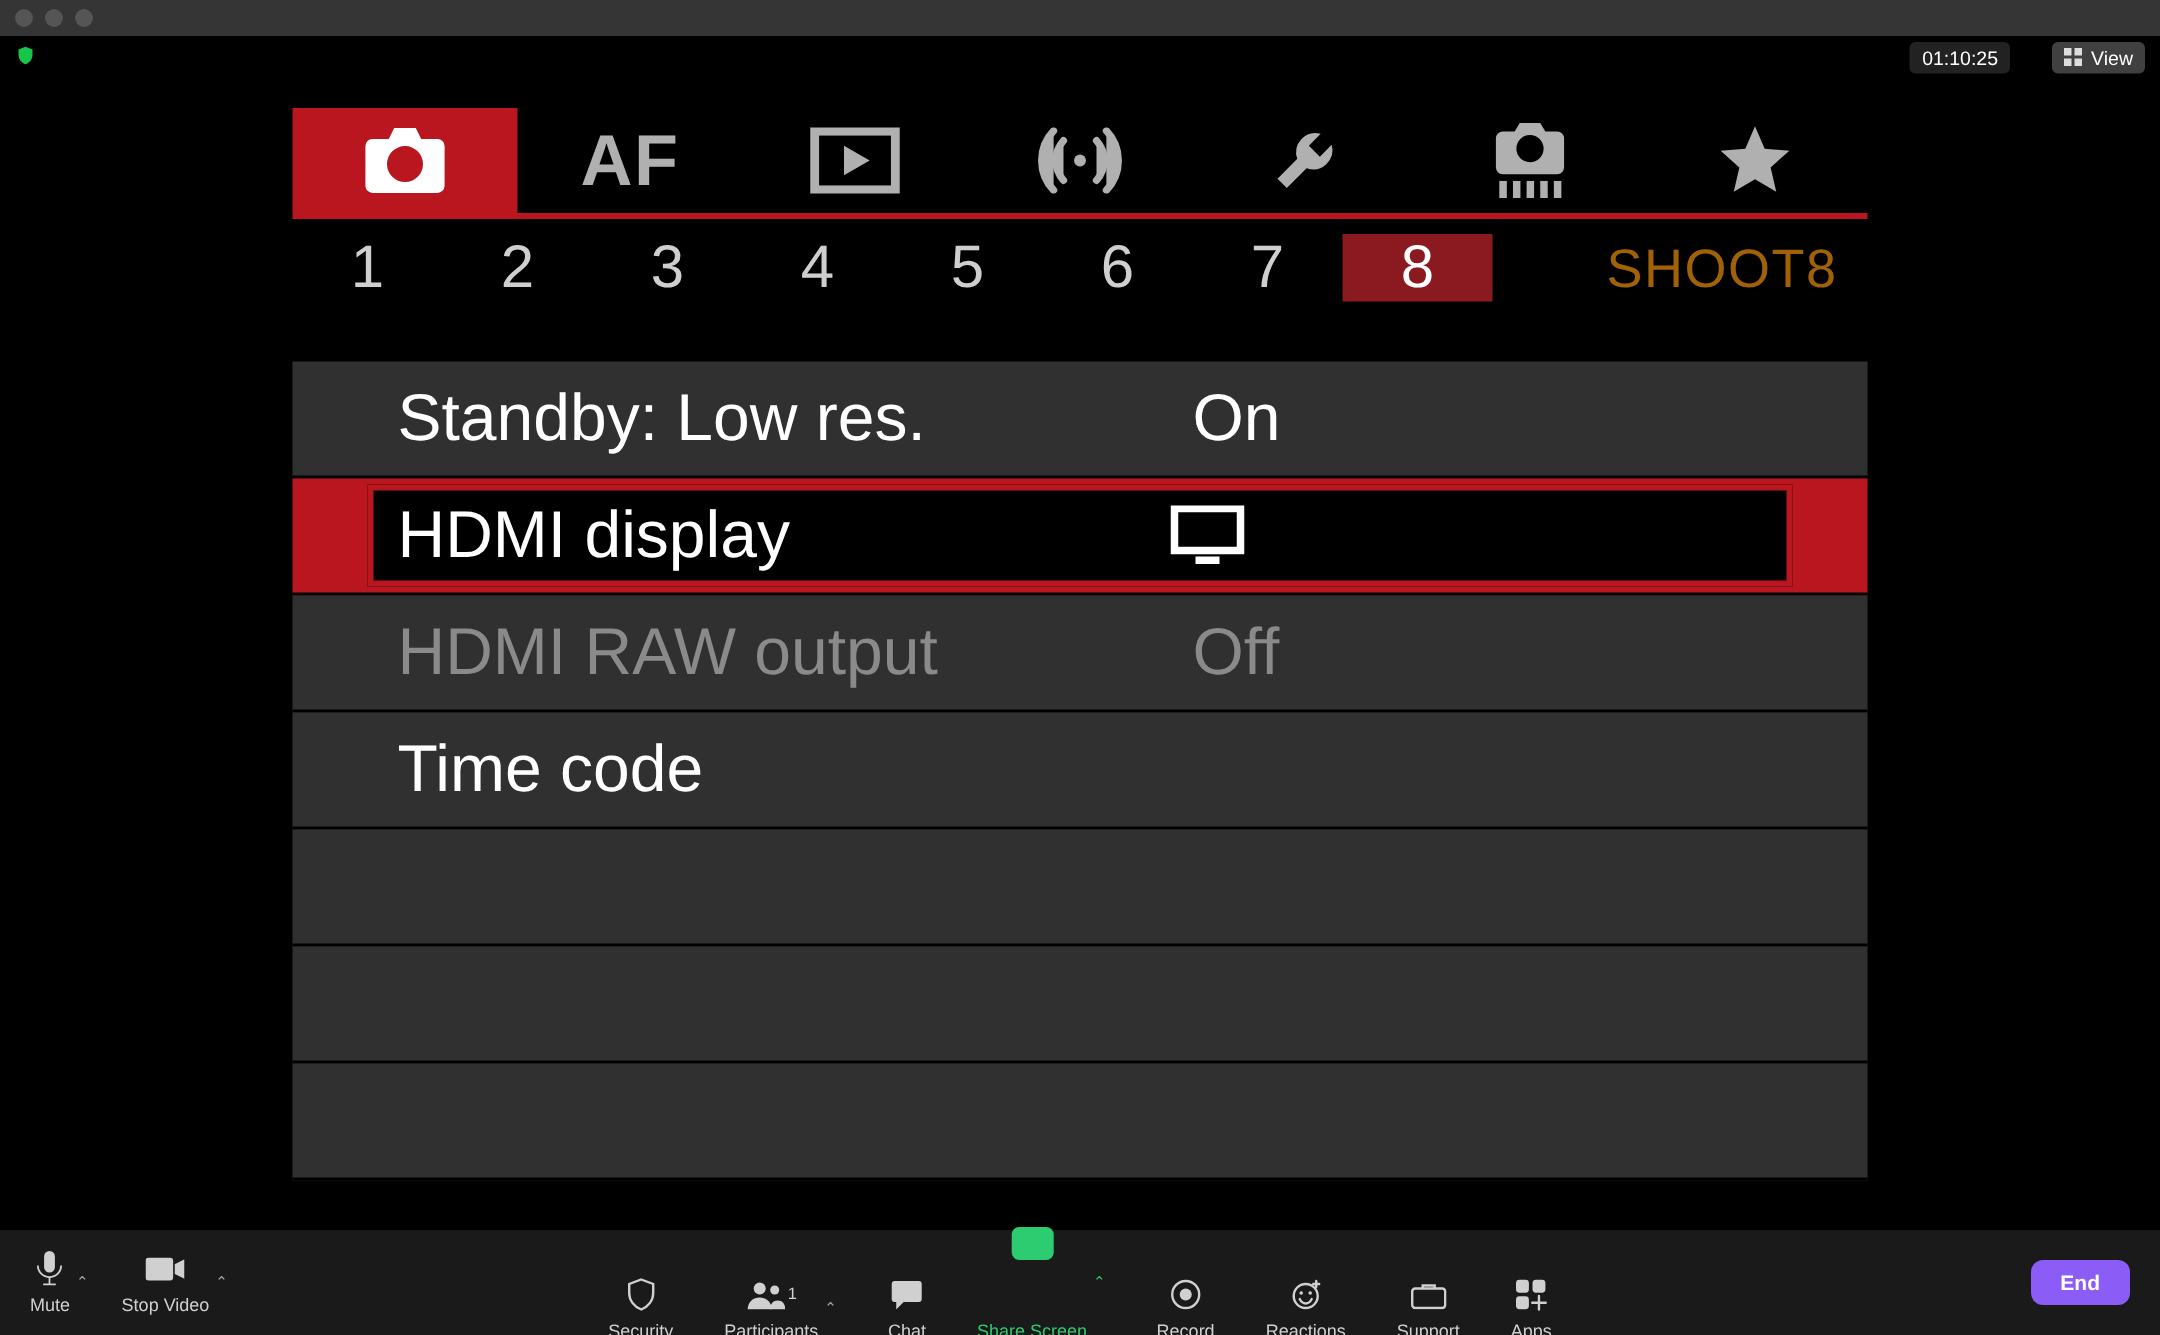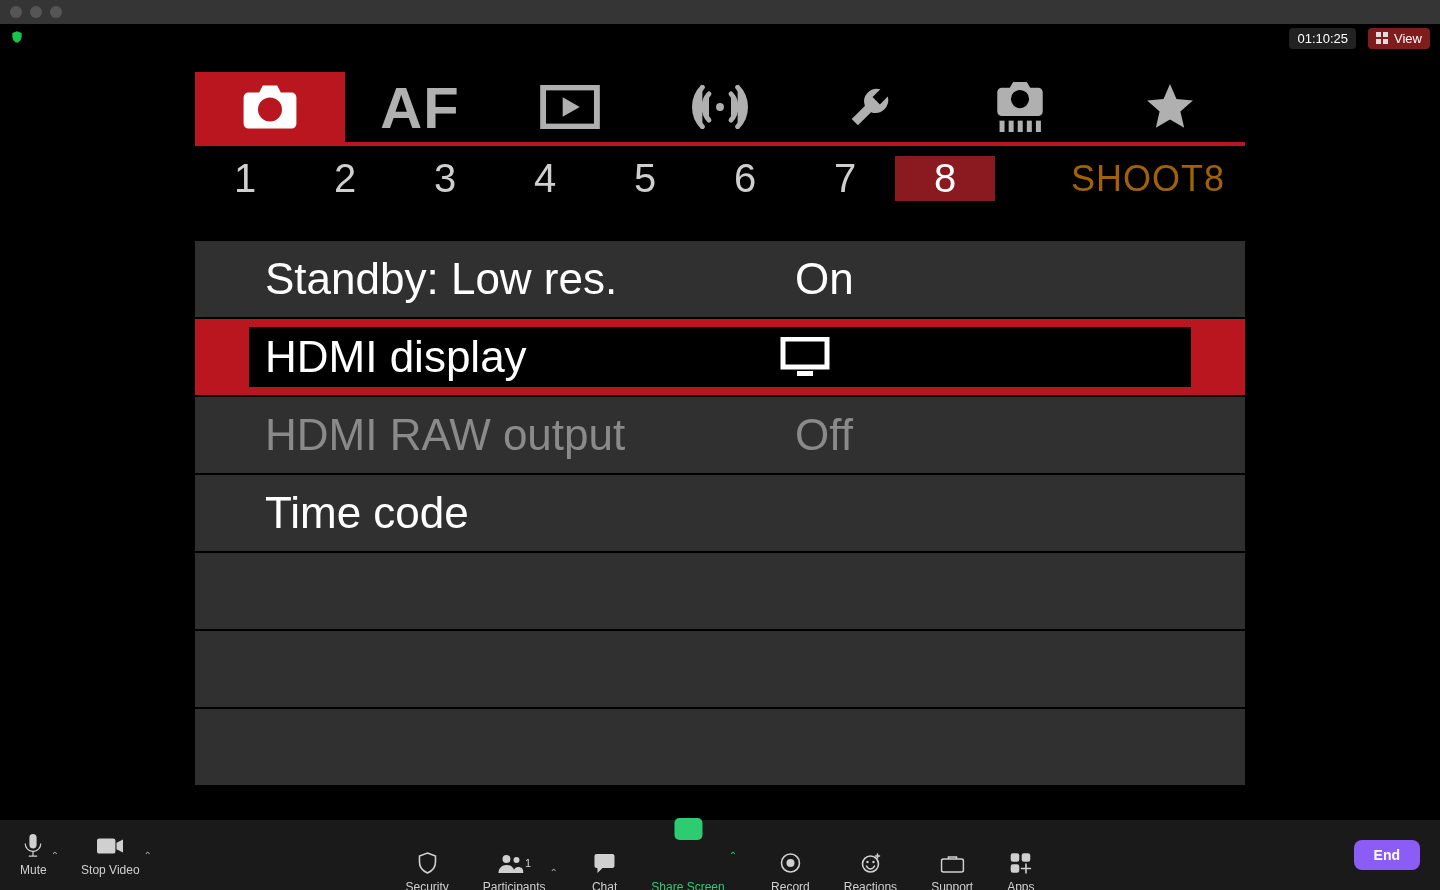--- a/index.html
+++ b/index.html
@@ -51,35 +51,35 @@
     justify-content: space-between;
     padding: 0 10px;
   }
   .shield {
     color: #0f0;
     font-size: 14px;
   }
   .view-group {
     display: flex;
     align-items: center;
-    gap: 12px;
+    gap: 28px;
   }
   .timer {
     background: #222;
     color: #fff;
     font-size: 13px;
     padding: 3px 8px;
     border-radius: 4px;
     font-variant-numeric: tabular-nums;
   }
   .view-btn {
     display: flex;
     align-items: center;
     gap: 6px;
-    background: #7f1d1d;
+    background: #404040;
     color: #fff;
     font-size: 13px;
     padding: 3px 8px;
     border-radius: 4px;
   }
   .view-btn svg { display:block; }
 
   
   .stage {
     position: absolute;
@@ -110,21 +110,21 @@
   }
   .cat-tab.red {
     background: #b9161f;
   }
   .cat-tab svg, .cat-tab .af {
     fill: #b0b0b0;
     color: #b0b0b0;
   }
   .cat-tab.red svg { fill: #fff; }
   .af {
-    font-size: 58px;
+    font-size: 48px;
     font-weight: 600;
     letter-spacing: 1px;
   }
 
   
   .red-line {
     height: 4px;
     background: #b9161f;
   }
 

